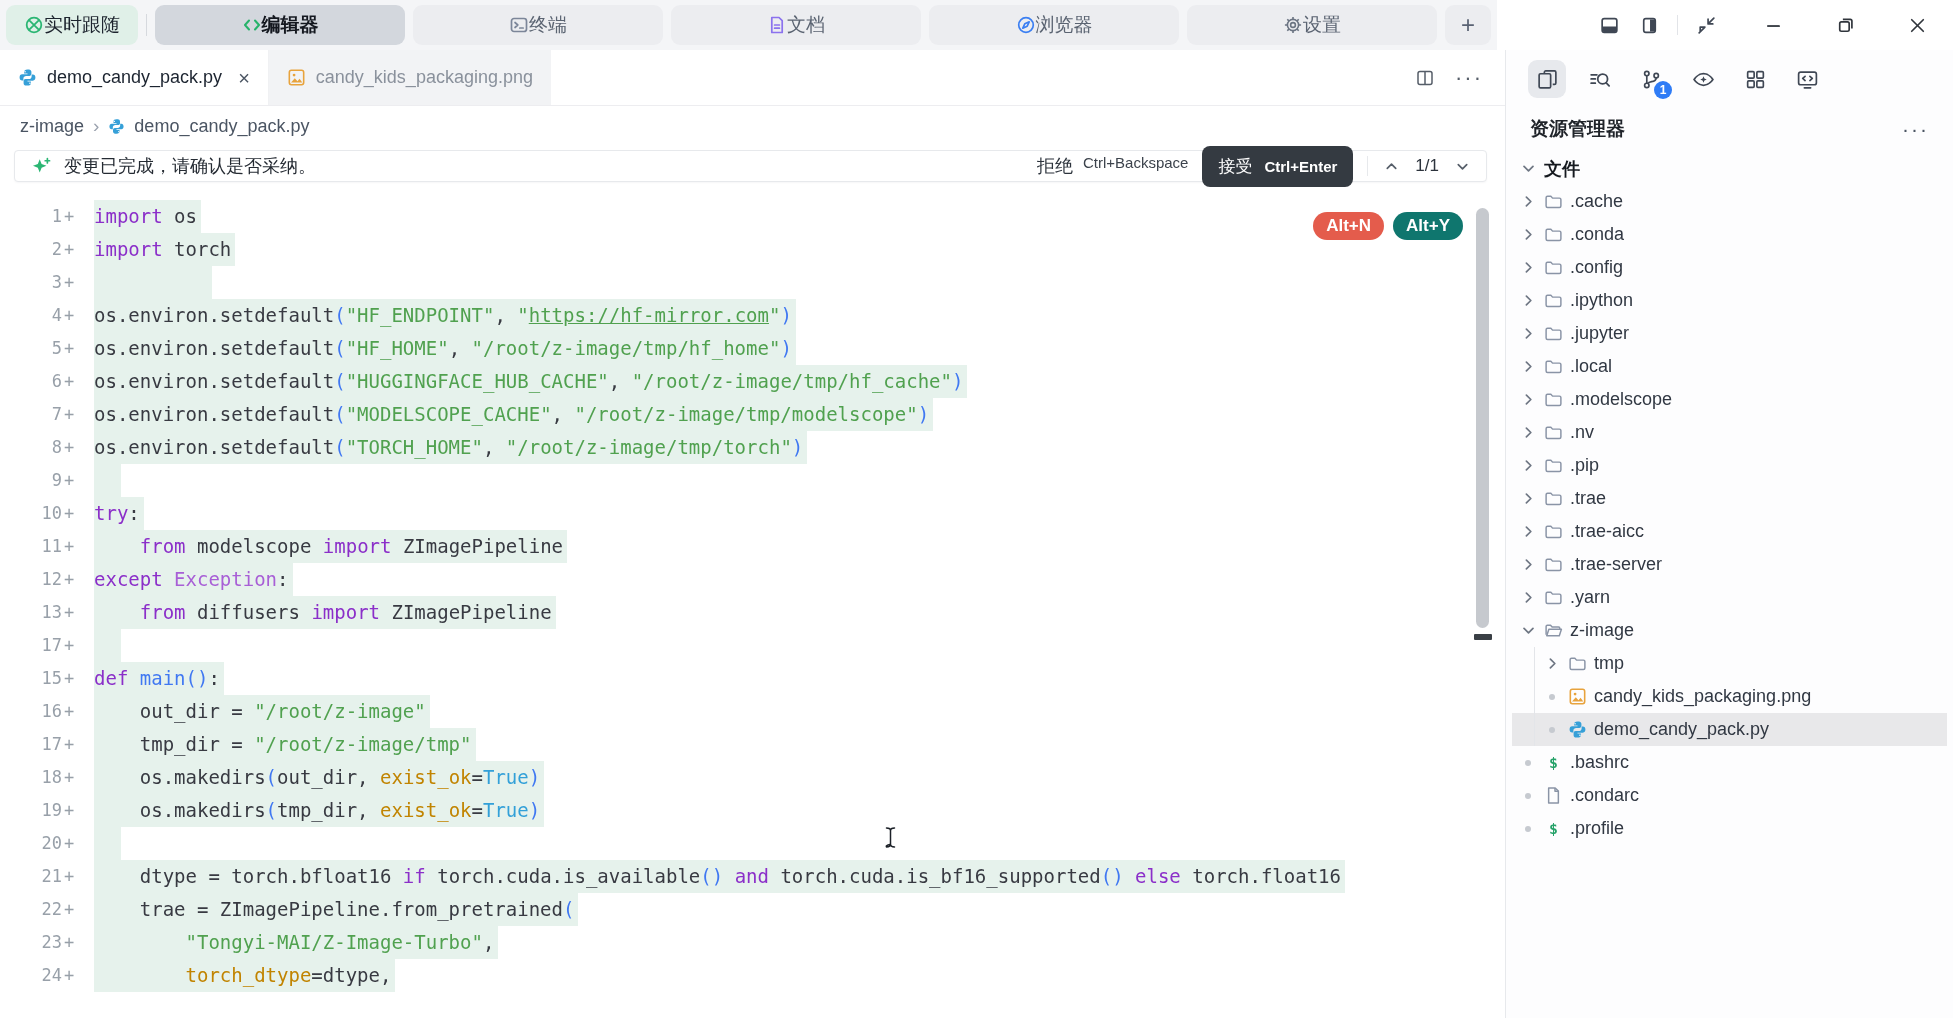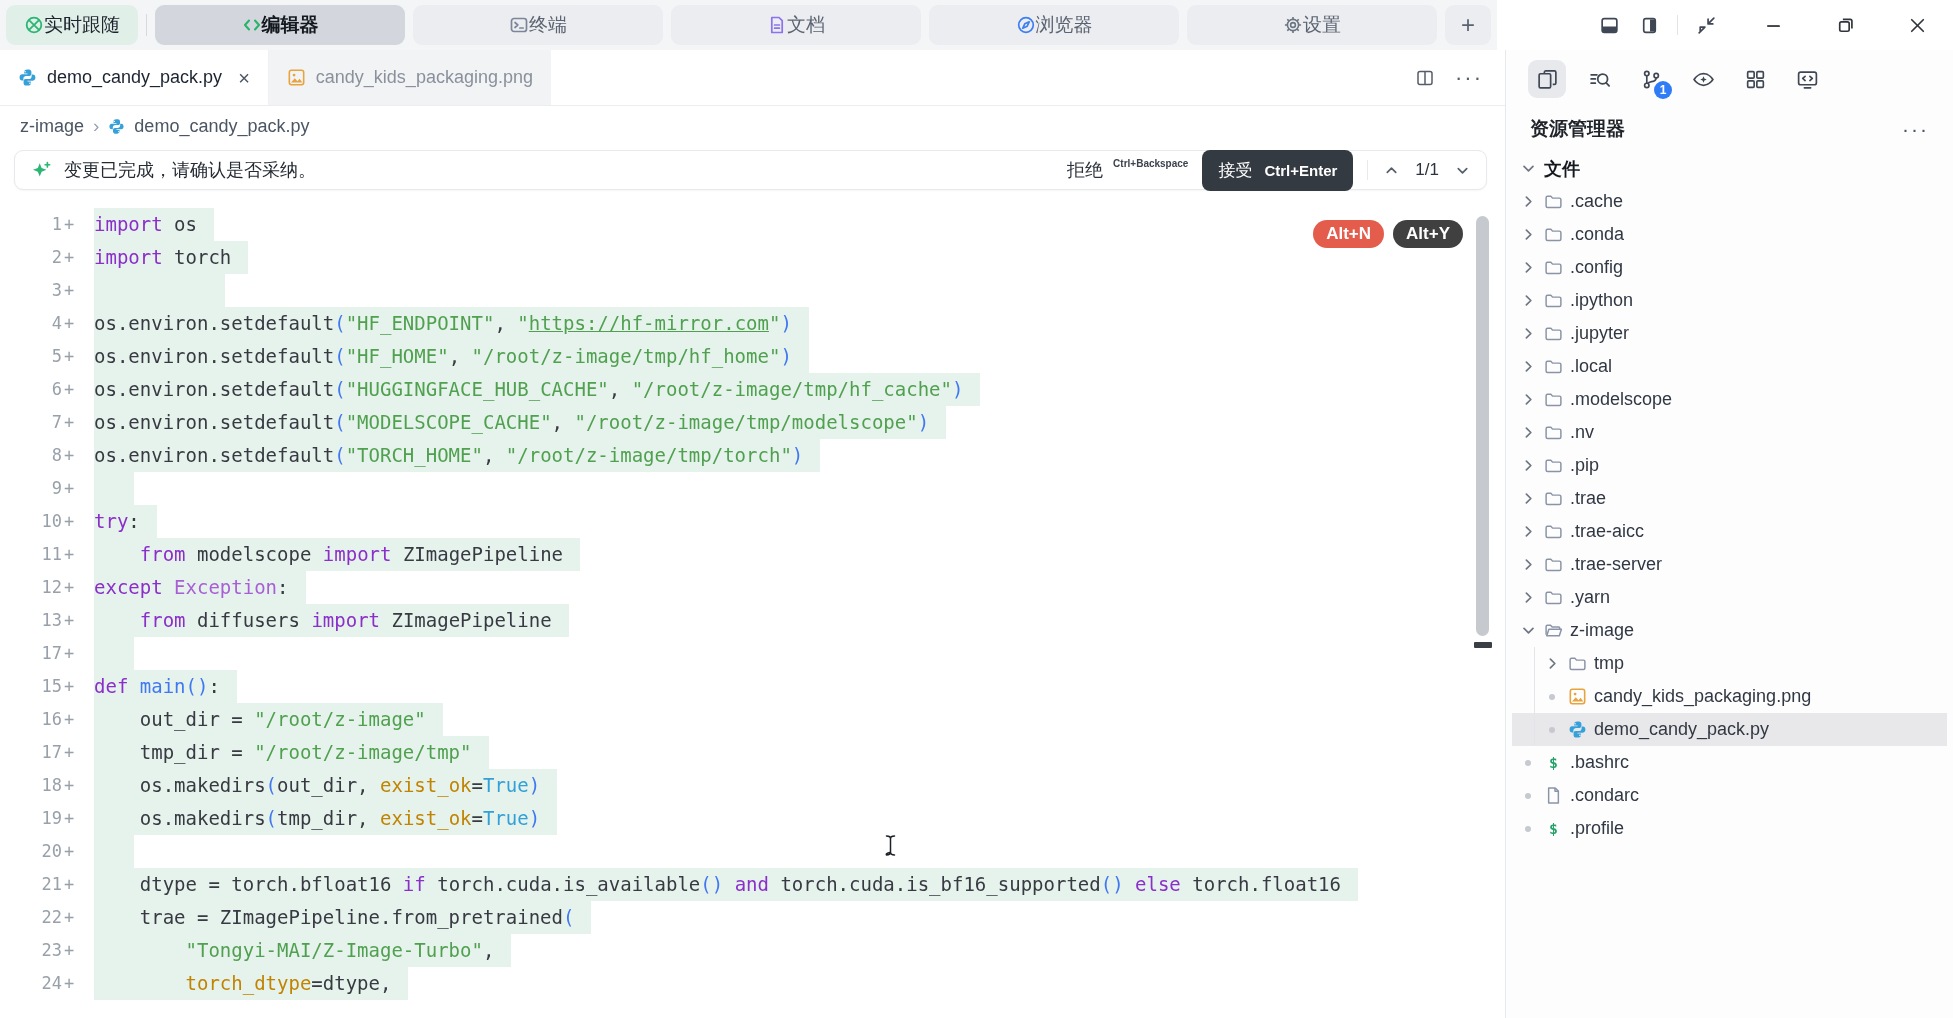--- a/index.html
+++ b/index.html
@@ -40,44 +40,44 @@
   .etabs-right .ico svg{width:20px;height:20px}
   .etabs-right .more{font-size:22px;letter-spacing:2px;color:#555d68;cursor:pointer}
 
   
   .breadcrumb{height:40px;display:flex;align-items:center;gap:9px;padding:0 20px;font-size:18px;color:#4b5563}
   .breadcrumb .sep{color:#9ca3af;font-size:19px}
   .breadcrumb .ic svg{width:17px;height:17px}
 
   
   .notify-wrap{padding:4px 18px 12px 14px}
-  .notify{height:40px;border:1px solid #e7e9ec;border-radius:9px;display:flex;align-items:center;
+  .notify{height:32px;border:1px solid #e7e9ec;border-radius:4px;display:flex;align-items:center;
     padding:0 16px;gap:12px;background:#fff;box-shadow:0 1px 2px rgba(20,30,40,.04)}
   .notify .spark svg{width:21px;height:21px}
   .notify .msg{font-size:18px;color:#252b33}
   .notify-right{margin-left:auto;display:flex;align-items:center;gap:14px}
   .reject{display:flex;align-items:flex-start;gap:10px;cursor:pointer}
   .reject .lb{font-size:18px;color:#2c333c}
-  .reject .sc{font-size:10px;font-weight:bold;color:#3c434c}
+  .reject .sc{font-size:15px;font-weight:normal;color:#3c434c}
   .accept{display:flex;align-items:center;gap:12px;background:#343a41;color:#fff;border-radius:8px;
     padding:9px 16px;cursor:pointer}
   .accept .lb{font-size:17px}
   .accept .sc{font-size:15px;font-weight:bold}
   .pager{display:flex;align-items:center;gap:16px;padding-left:16px;border-left:1px solid #e7e9ec}
   .pager .pos{font-size:17px;color:#2c333c}
   .pager .chev{cursor:pointer}
   .pager .chev svg{width:15px;height:15px}
 
   
   .code-area{flex:1;position:relative;overflow:hidden;padding-top:6px;
     font-family:"DejaVu Sans Mono","Liberation Mono",monospace}
   .code-line{display:flex;height:33px;line-height:33px;white-space:pre;padding-left:14px}
   .gut{width:48px;text-align:right;font-size:17px;color:#98a0a9;flex:none}
   .gut-plus{width:20px;text-align:left;padding-left:2px;font-size:17px;color:#98a0a9;flex:none}
-  .code-text{margin-left:12px;font-size:19px;background:#e6f2ec;padding-right:17px;white-space:pre}
+  .code-text{margin-left:12px;font-size:19px;background:#e6f2ec;padding-right:4px;white-space:pre}
   .tk-k{color:#8b2fc9}.tk-x{color:#a85fd6}.tk-s{color:#50a14f}
   .tk-u{color:#50a14f;text-decoration:underline}.tk-d{color:#383a42}
   .tk-f{color:#4078f2}.tk-p{color:#4078f2}.tk-n{color:#c18401}.tk-b{color:#32a0d8}
   .hint-badges{position:absolute;top:18px;right:42px;display:flex;gap:9px}
   .hint-badge{color:#fff;font-weight:bold;font-size:17px;padding:4px 13px;border-radius:15px;
     font-family:"Liberation Sans",sans-serif;cursor:default}
   .vscroll{position:absolute;right:16px;top:14px;width:13px;height:420px;border-radius:7px;background:#c6c9ce}
   .ruler-mark{position:absolute;right:13px;top:440px;width:18px;height:6px;background:#3a3f45;border-radius:1px}
   .mouse-cursor{position:absolute;left:884px;top:632px}
 
@@ -318,21 +318,21 @@
           <div class="code-line"><span class="gut">18</span><span class="gut-plus">+</span><span class="code-text"><span class="tk-d">    os.makedirs</span><span class="tk-p">(</span><span class="tk-d">out_dir, </span><span class="tk-n">exist_ok</span><span class="tk-d">=</span><span class="tk-b">True</span><span class="tk-p">)</span></span></div>
           <div class="code-line"><span class="gut">19</span><span class="gut-plus">+</span><span class="code-text"><span class="tk-d">    os.makedirs</span><span class="tk-p">(</span><span class="tk-d">tmp_dir, </span><span class="tk-n">exist_ok</span><span class="tk-d">=</span><span class="tk-b">True</span><span class="tk-p">)</span></span></div>
           <div class="code-line"><span class="gut">20</span><span class="gut-plus">+</span><span class="code-text"><span class="tk-d">  </span></span></div>
           <div class="code-line"><span class="gut">21</span><span class="gut-plus">+</span><span class="code-text"><span class="tk-d">    dtype = torch.bfloat16 </span><span class="tk-k">if</span><span class="tk-d"> torch.cuda.is_available</span><span class="tk-p">()</span><span class="tk-d"> </span><span class="tk-k">and</span><span class="tk-d"> torch.cuda.is_bf16_supported</span><span class="tk-p">()</span><span class="tk-d"> </span><span class="tk-k">else</span><span class="tk-d"> torch.float16</span></span></div>
           <div class="code-line"><span class="gut">22</span><span class="gut-plus">+</span><span class="code-text"><span class="tk-d">    trae = ZImagePipeline.from_pretrained</span><span class="tk-p">(</span></span></div>
           <div class="code-line"><span class="gut">23</span><span class="gut-plus">+</span><span class="code-text"><span class="tk-d">        </span><span class="tk-s">"Tongyi-MAI/Z-Image-Turbo"</span><span class="tk-d">,</span></span></div>
           <div class="code-line"><span class="gut">24</span><span class="gut-plus">+</span><span class="code-text"><span class="tk-d">        </span><span class="tk-n">torch_dtype</span><span class="tk-d">=dtype,</span></span></div>
         </div>
       <div class="hint-badges">
           <span class="hint-badge" style="background: rgb(228, 92, 76);">Alt+N</span>
-          <span class="hint-badge" style="background: #404040;">Alt+Y</span>
+          <span class="hint-badge" style="background: #0f766e;">Alt+Y</span>
         </div>
       <div class="vscroll"></div>
       <div class="ruler-mark"></div>
       <div class="mouse-cursor">
         <svg width="13" height="23" viewBox="0 0 13 23" fill="none" stroke="#1c2128" stroke-width="1.5" stroke-linecap="round">
             <path d="M2.5 2c2.2 0 4 .6 4 2.7M10.5 2c-2.2 0-4 .6-4 2.7M2.5 21c2.2 0-4-.6 4-2.7M2.5 21c2.2 0 4-.6 4-2.7M10.5 21c-2.2 0-4-.6-4-2.7M6.5 4.7v13.6"></path>
           </svg>
       </div>
     </div>
   </div>

